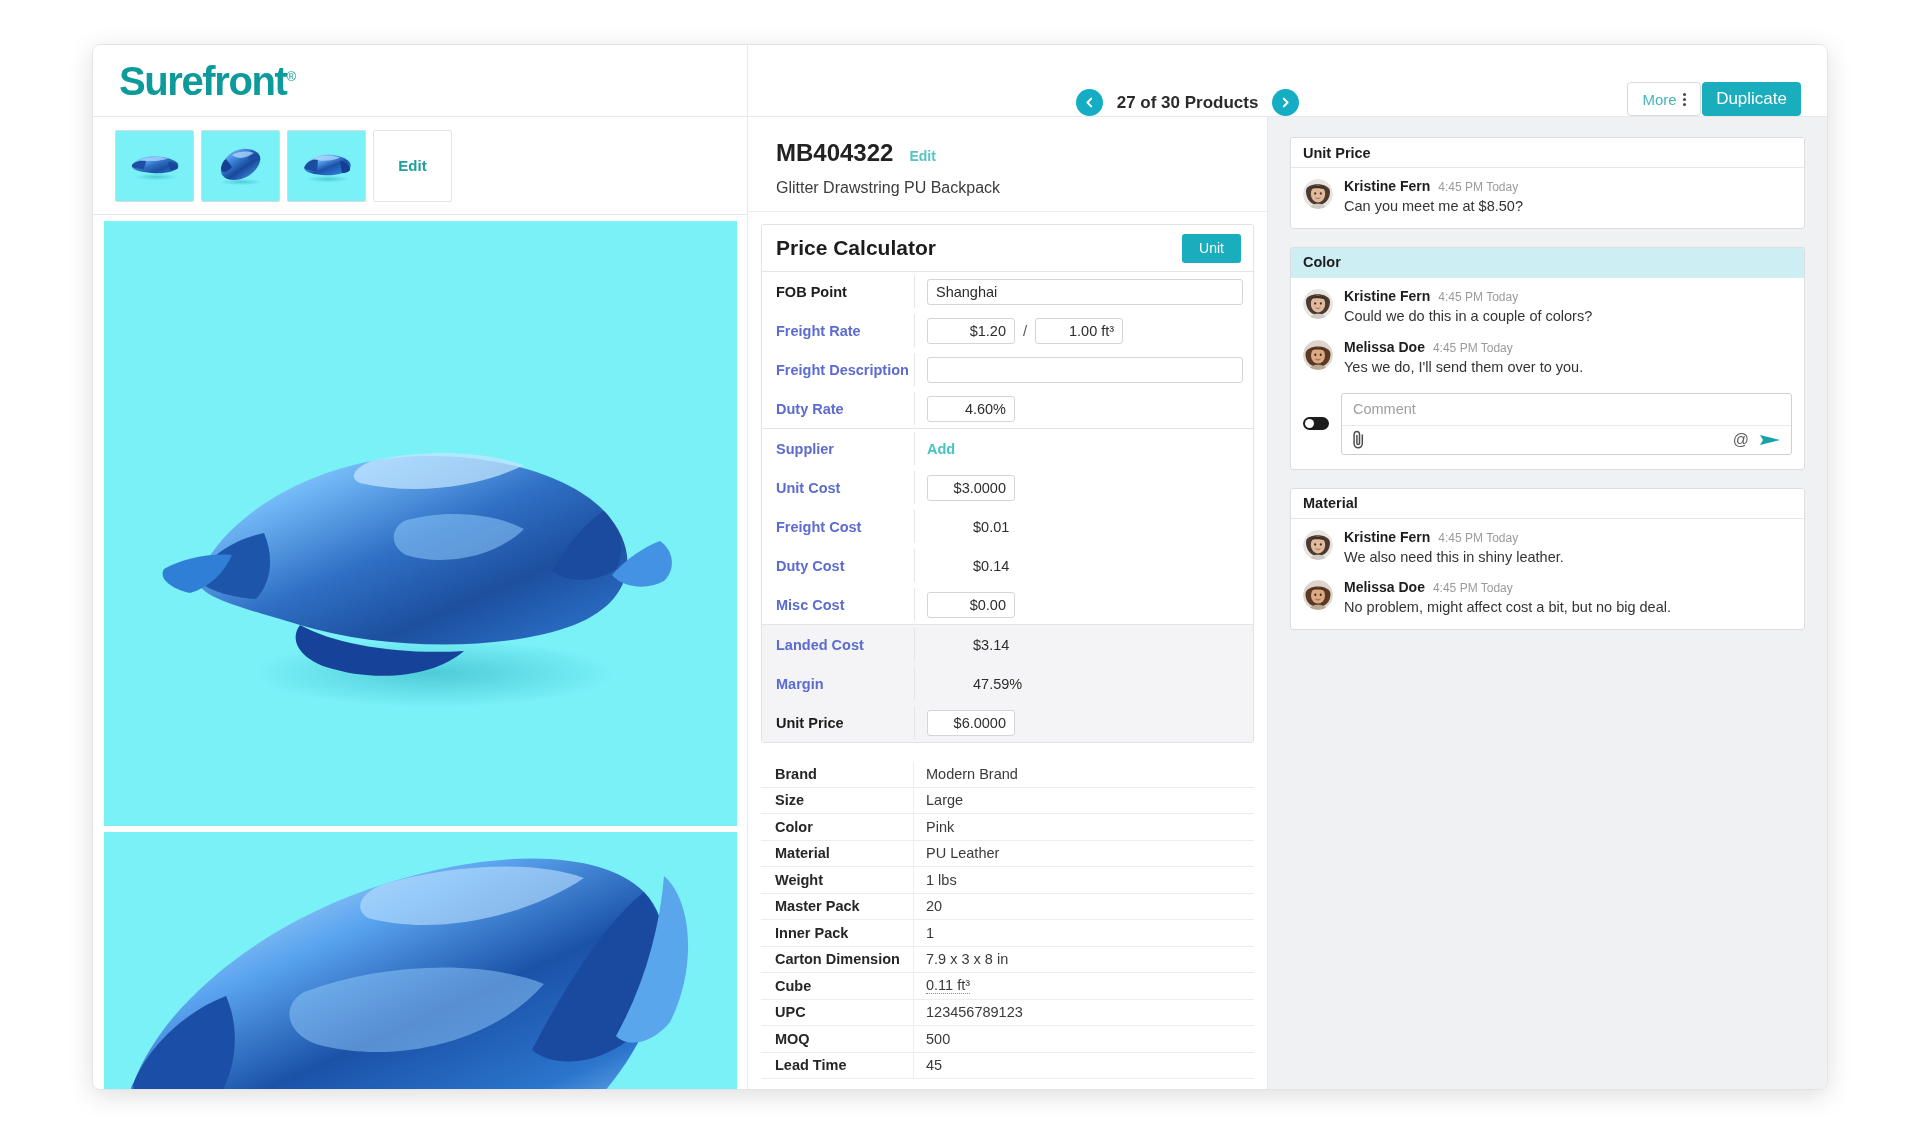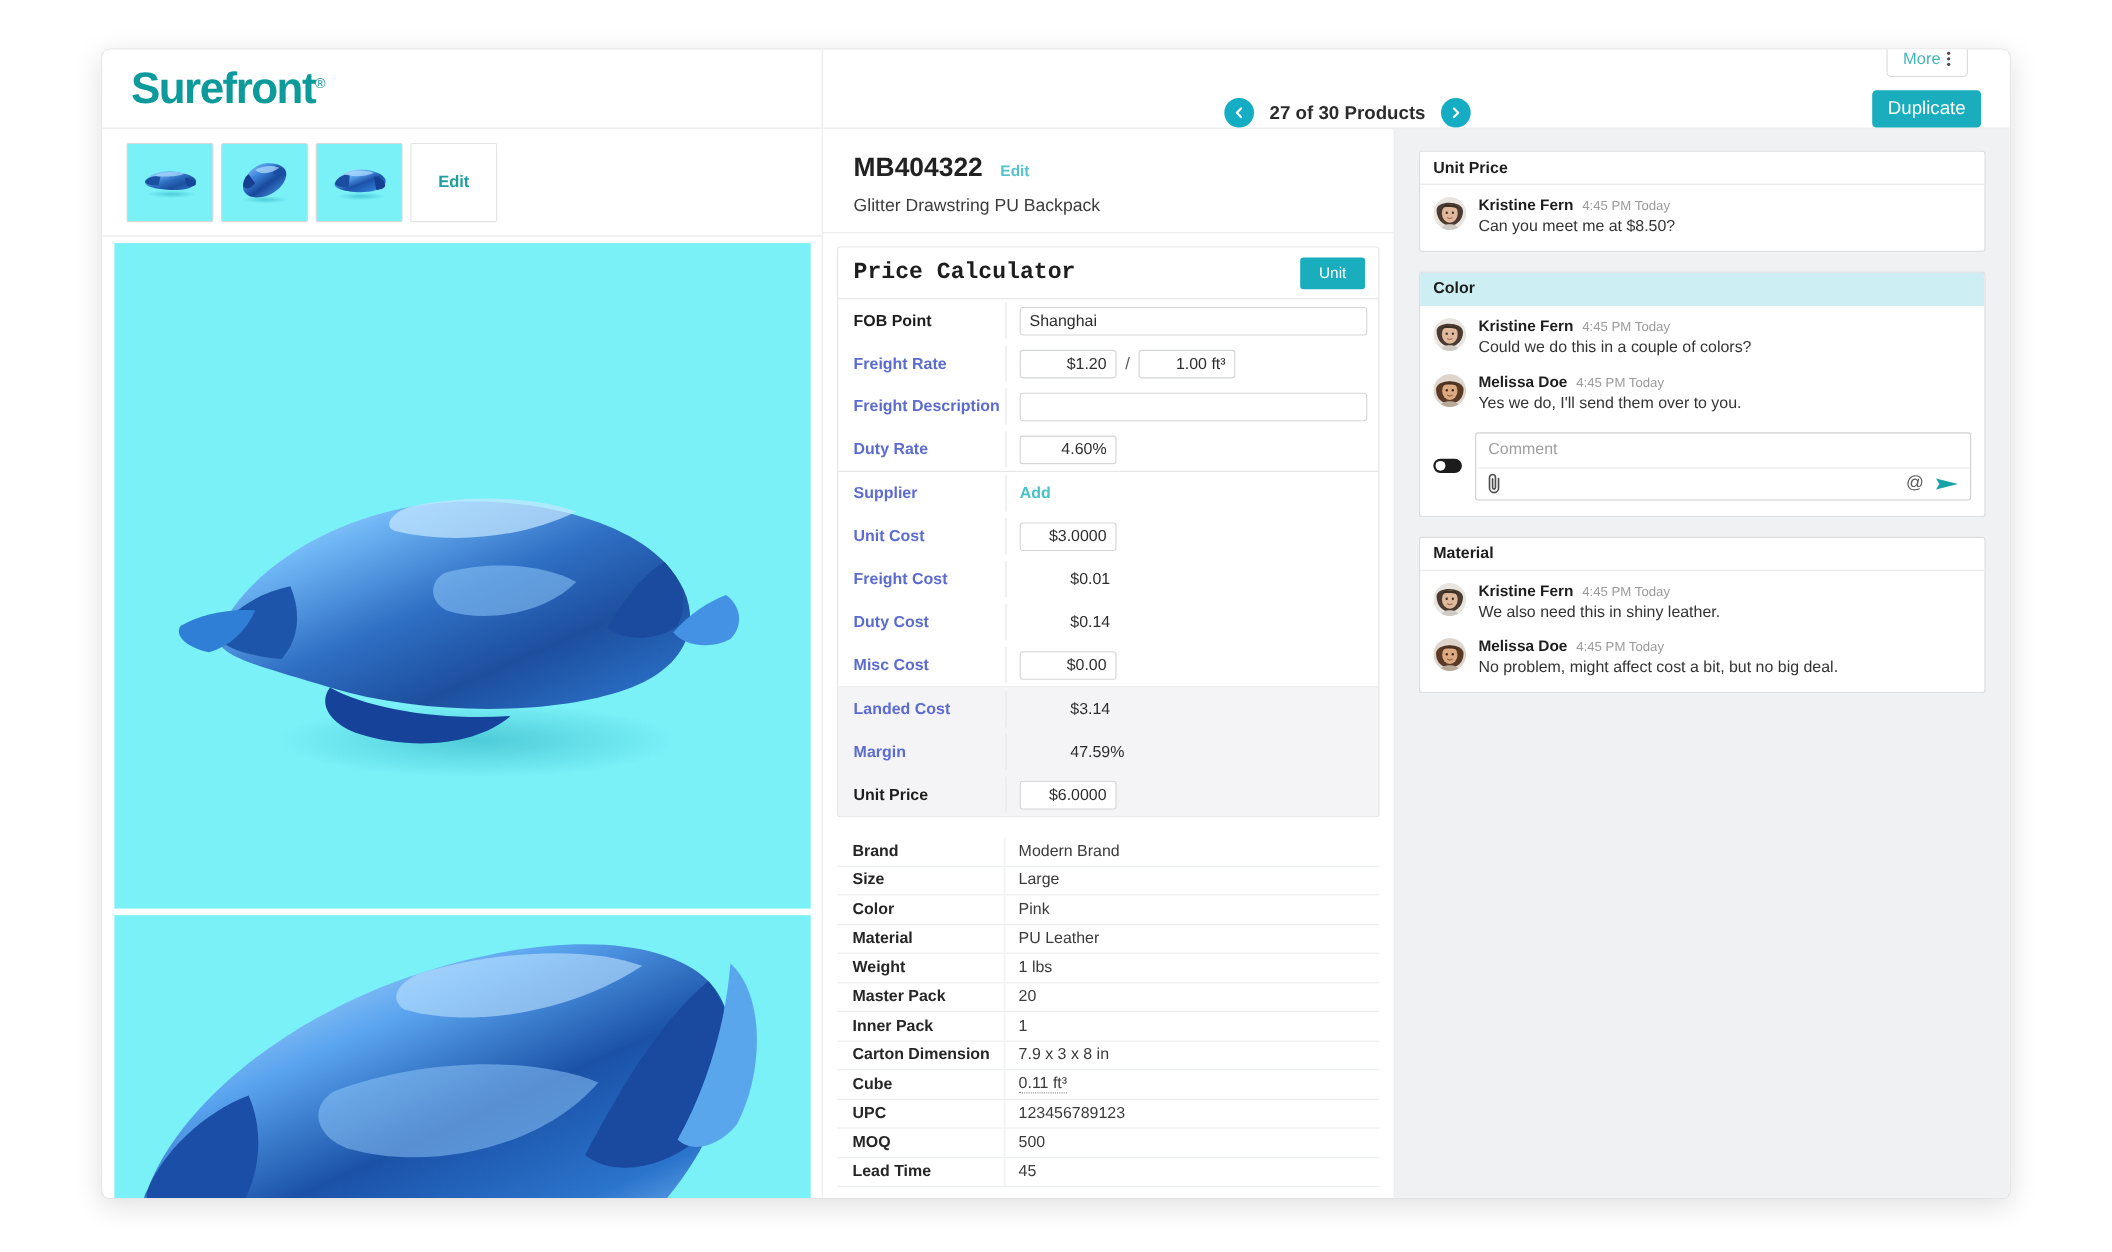--- a/index.html
+++ b/index.html
@@ -75,23 +75,22 @@
   .pager-text {
     font-size: 17px;
     font-weight: bold;
     color: #2b2b2b;
     white-space: nowrap;
   }
 
   .topbar-right {
     display: flex;
     align-items: center;
-    gap: 12px;
+    gap: 1px;
     padding-right: 26px;
-    flex-direction: column;
   }
   .btn-more {
     height: 34px;
     min-width: 74px;
     border: 1px solid #d9dadc;
     border-radius: 4px;
     background: #fff;
     display: flex;
     align-items: center;
     justify-content: center;
@@ -214,21 +213,21 @@
     border-radius: 3px;
     overflow: hidden;
   }
   .calc-head {
     height: 47px;
     display: flex; align-items: center; justify-content: space-between;
     padding: 0 12px 0 14px;
     border-bottom: 1px solid #e4e5e7;
     background: #fff;
   }
-  .calc-title { font-size: 21px; font-weight: bold; color: #1d1d1d; font-family: Liberation Mono, monospace; }
+  .calc-title { font-size: 21px; font-weight: bold; color: #1d1d1d; }
   .btn-save {
     height: 29px; padding: 0 17px;
     background: #19adbd; color: #fff; border: none; border-radius: 3px;
     font-size: 14px; cursor: pointer; font-family: inherit;
   }
 
   .calc-grid { display: flex; flex-direction: column; }
   .calc-sec { border-bottom: 1px solid #e4e5e7; }
   .calc-sec:last-child { border-bottom: none; }
   .calc-sec.shade { background: #f4f4f6; }

